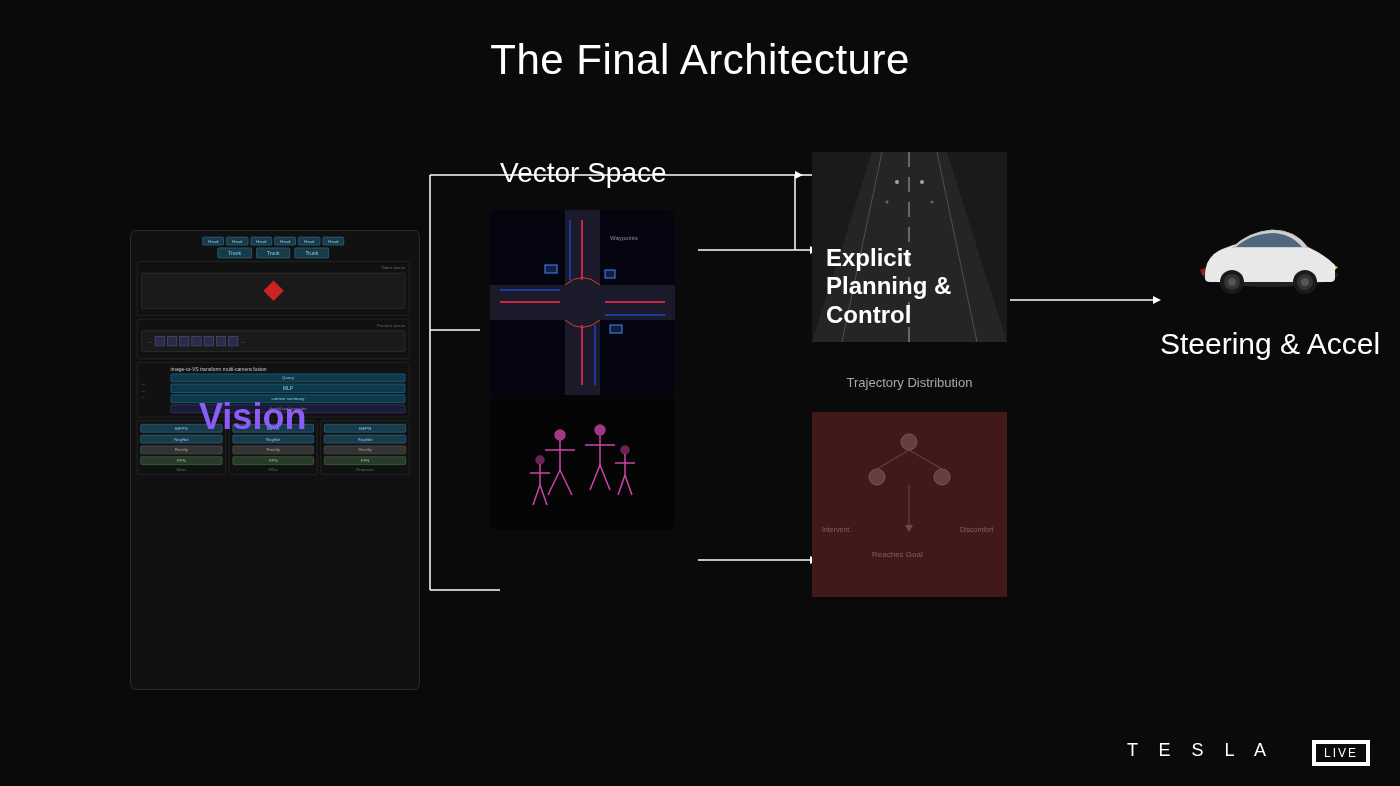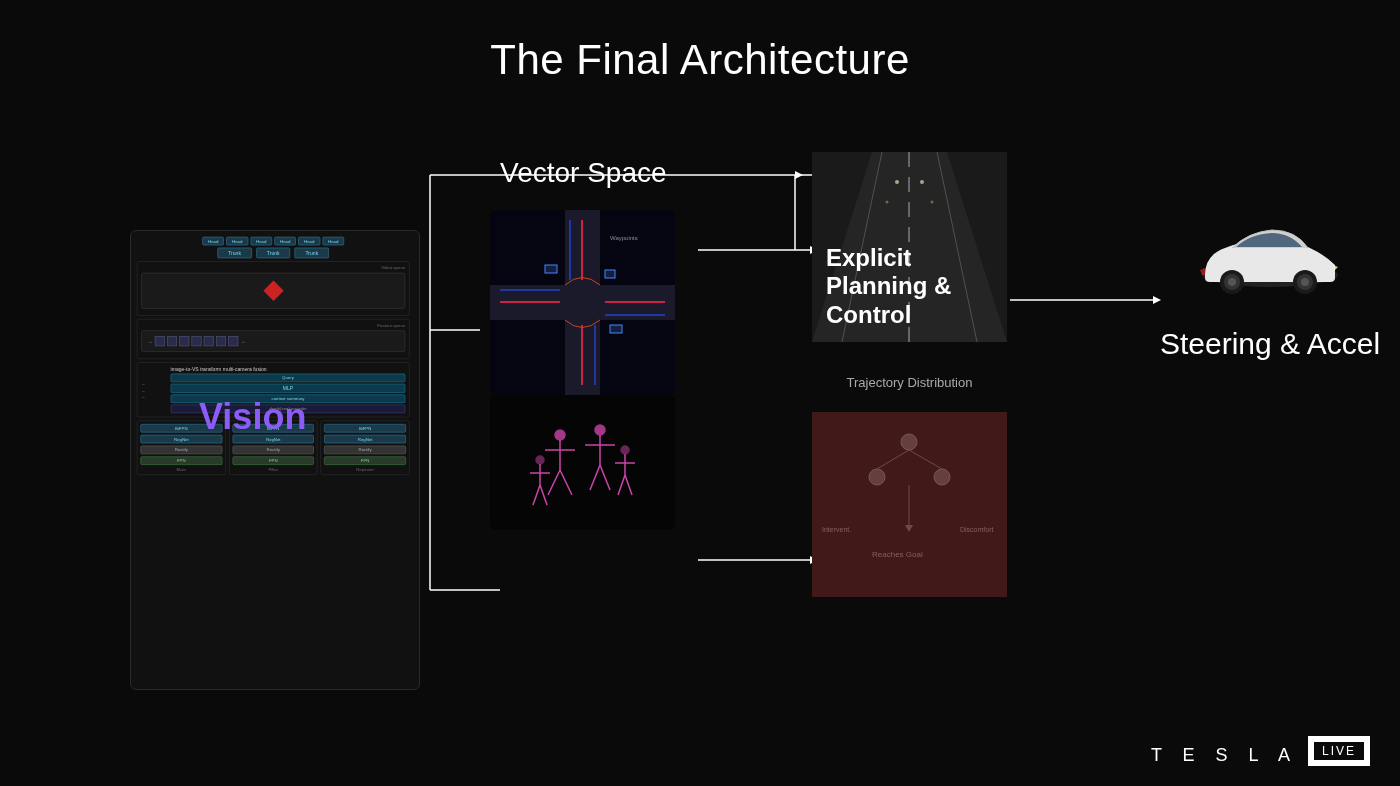--- a/index.html
+++ b/index.html
@@ -110,36 +110,37 @@
       position: relative;
       z-index: 2;
     }
 
     
     .tesla-logo {
       position: absolute;
       bottom: 20px;
       right: 30px;
       display: flex;
-      align-items: flex-end;
+      align-items: flex-start;
       gap: 10px;
     }
 
     .tesla-text {
       font-size: 18px;
       letter-spacing: 8px;
       font-weight: 500;
       color: #fff;
     }
 
     .live-badge {
-      border: 6px solid #ffffff;
+      border: 4px solid #ffffff;
       padding: 2px 8px;
       font-size: 12px;
       letter-spacing: 2px;
+      margin-left: 28px;
     }
 
     
     .arrows-svg {
       position: absolute;
       top: 0;
       left: 0;
       width: 100%;
       height: 100%;
       pointer-events: none;

